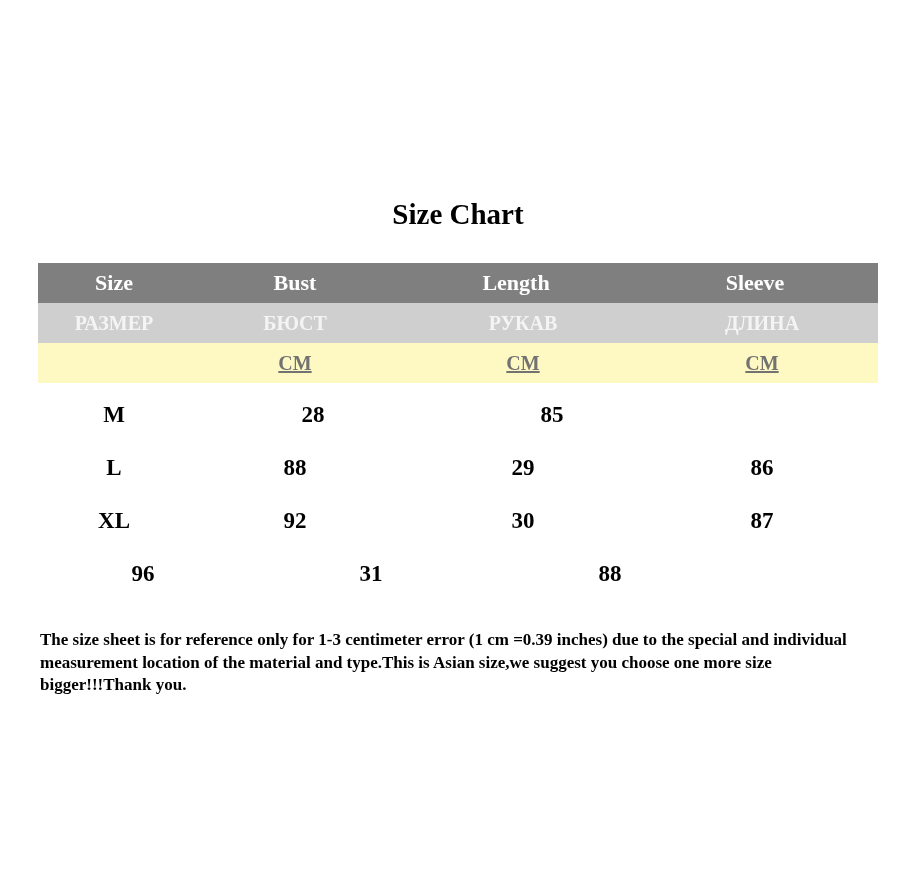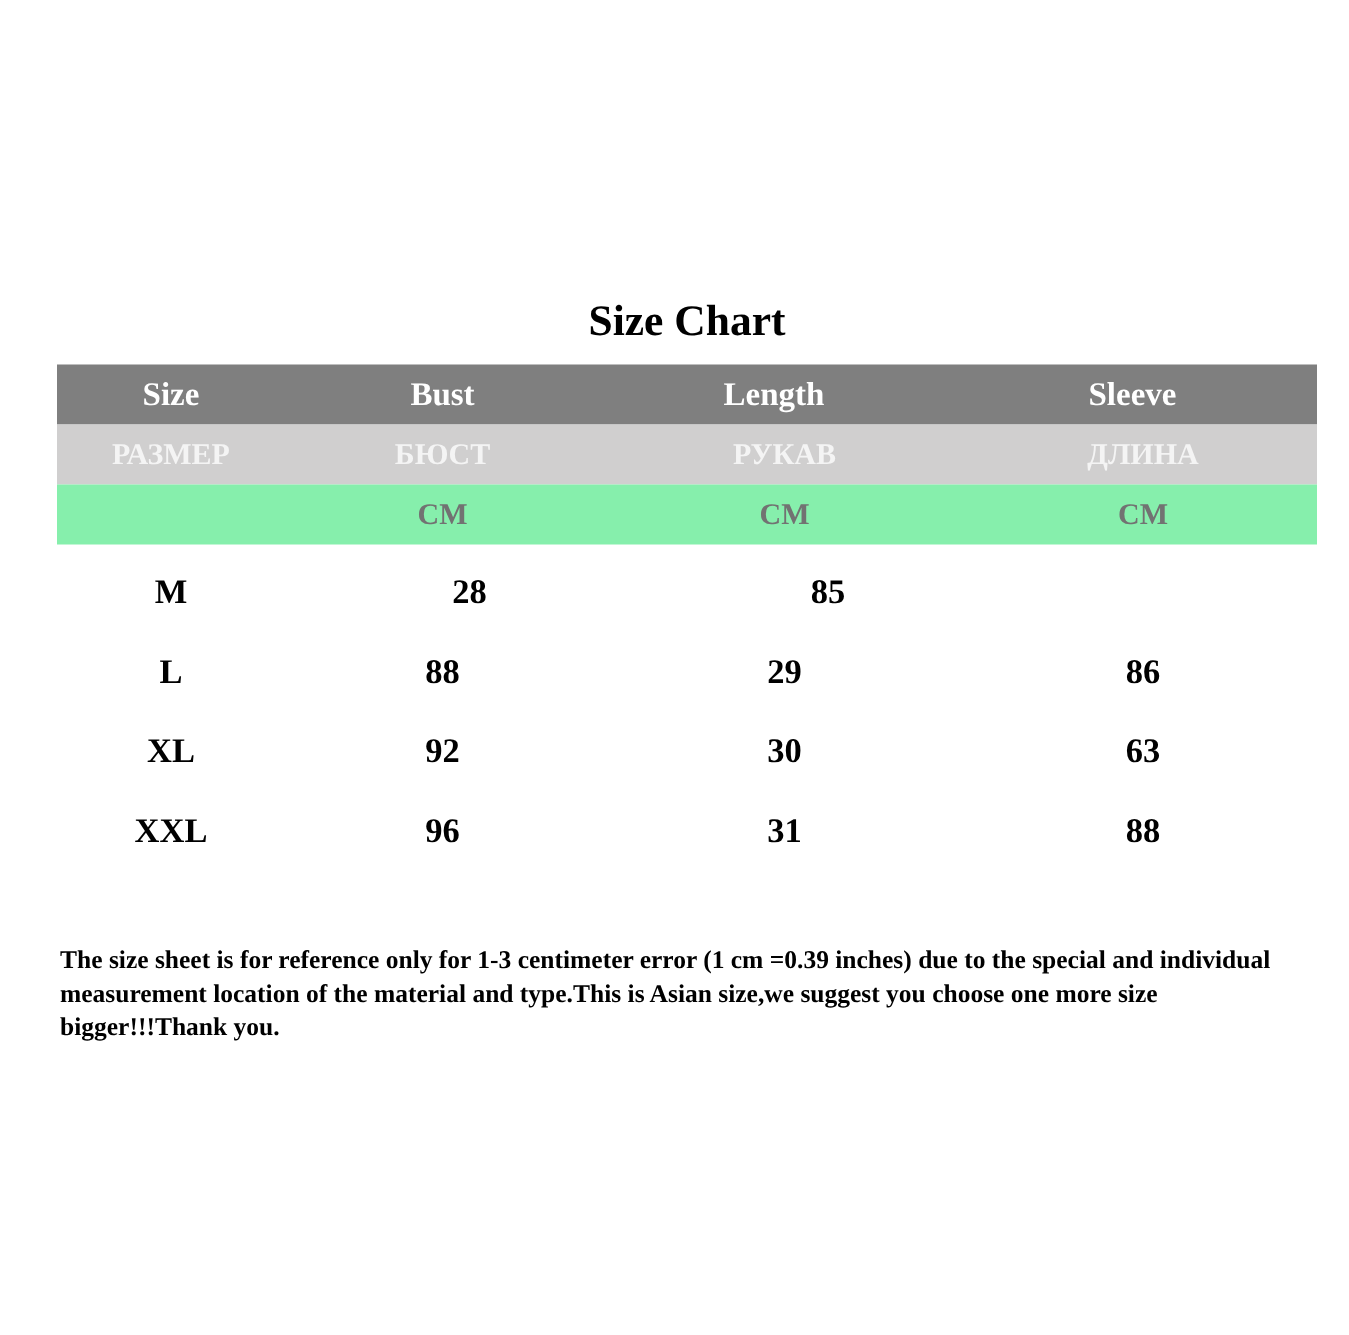--- a/index.html
+++ b/index.html
@@ -7,23 +7,23 @@
            font-family: "Liberation Serif", "DejaVu Serif", serif; font-weight: bold; }
     .title { position: absolute; top: 194px; left: 0; width: 916px; text-align: center;
              font-size: 29px; color: #000; line-height: 40px; }
     .table { position: absolute; left: 38px; top: 243px; width: 840px; }
     .row { display: flex; width: 100%; align-items: center; }
     .cell { text-align: center; }
     .c0 { width: 152px; }
     .c1 { width: 210px; }
     .c2 { width: 246px; }
     .c3 { width: 232px; }
-    .hdr { height: 40px; background: #7f7f7f; color: #ffffff; font-size: 22px; }
+    .hdr { height: 40px; background: #7f7f7f; color: #ffffff; font-size: 22px; margin-top: 20px; }
     .ru  { height: 40px; background: #d0cfcf; color: #f4f4f4; font-size: 20px; }
-    .unit{ height: 40px; background: #86efac; color: #727272; font-size: 20px; }
+    .unit{ height: 40px; background: #fef9c3; color: #727272; font-size: 20px; text-decoration: underline; }
     .data { color: #000; font-size: 23px; }
     .note { position: absolute; top: 629px; left: 40px; width: 836px; 
             font-size: 17px; line-height: 22.5px; color: #000; }
   </style>
 </head>
 <body>
 
 <div class="title">Size Chart</div>
 
 <div class="table">
@@ -54,23 +54,22 @@
   <div class="row data" style="height:42px;">
     <div class="cell c0">L</div>
     <div class="cell c1">88</div>
     <div class="cell c2">29</div>
     <div class="cell c3">86</div>
   </div>
   <div class="row data" style="height:64px;">
     <div class="cell c0">XL</div>
     <div class="cell c1">92</div>
     <div class="cell c2">30</div>
-    <div class="cell c3">63</div>
+    <div class="cell c3">87</div>
   </div>
   <div class="row data" style="height:42px;">
-    <div class="cell c0">XXL</div>
     <div class="cell c1">96</div>
     <div class="cell c2">31</div>
     <div class="cell c3">88</div>
   </div>
 </div>
 
 <div class="note">The size sheet is for reference only for 1-3 centimeter error (1 cm =0.39 inches) due to the special and individual measurement location of the material and type.This is Asian size,we suggest you choose one more size bigger!!!Thank you.</div>
 
 </body></html>

